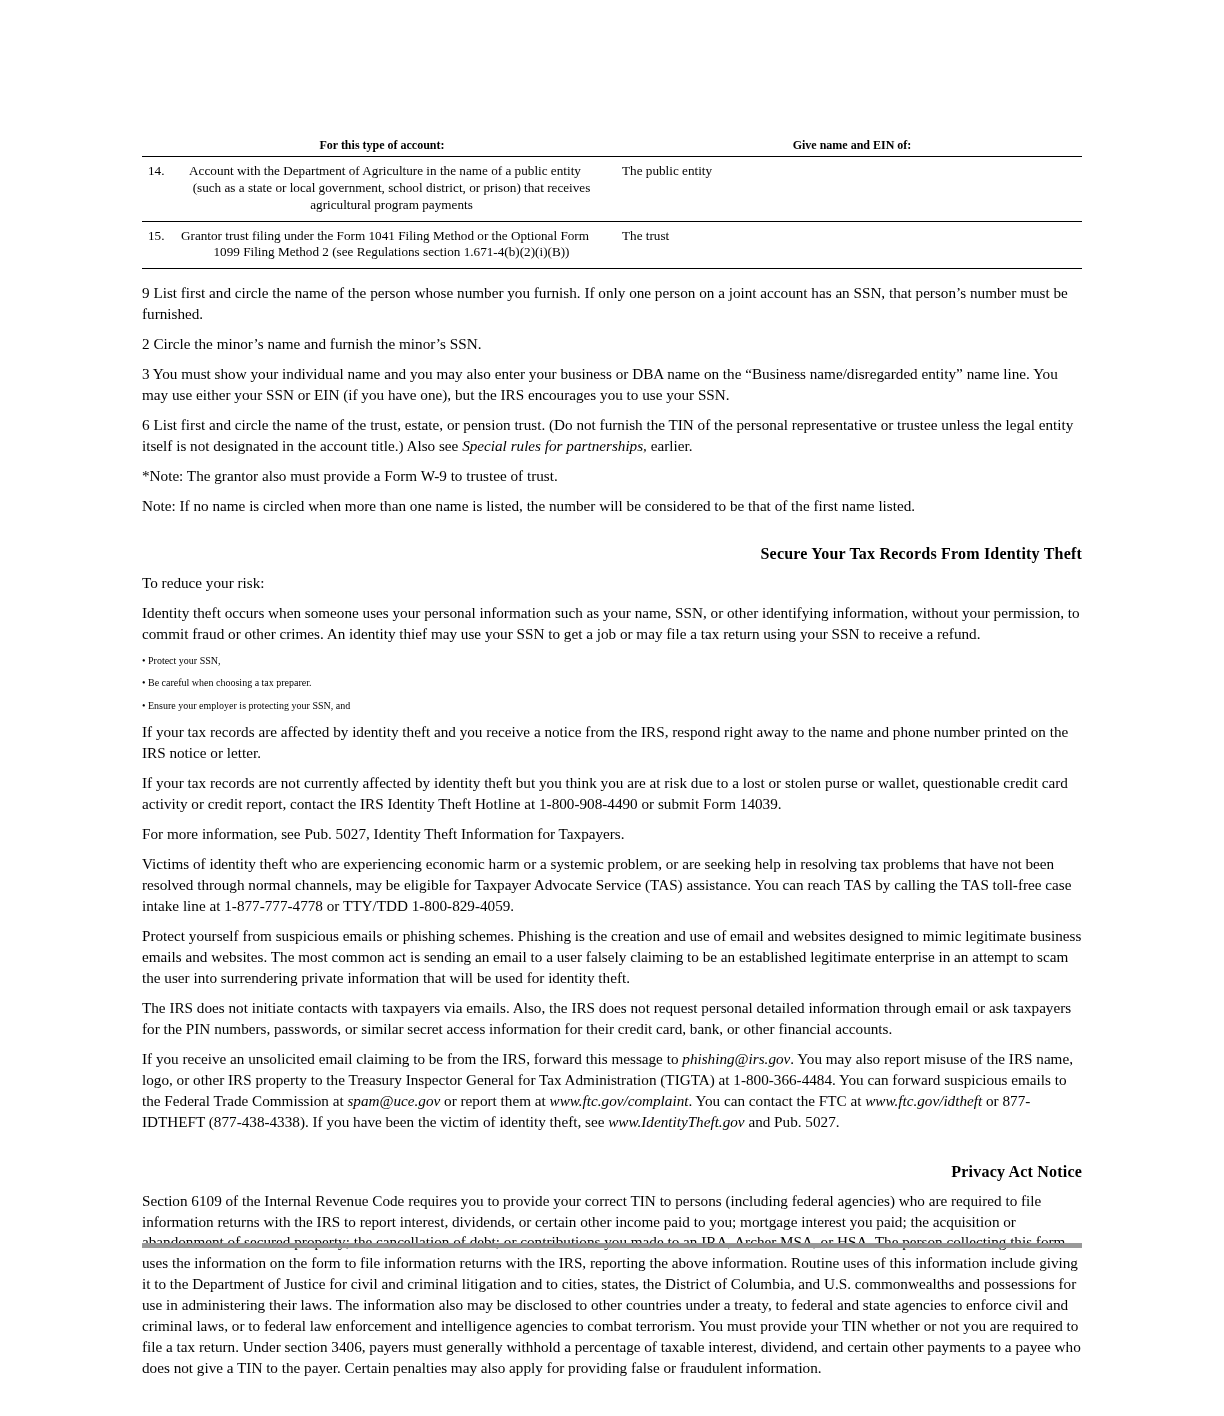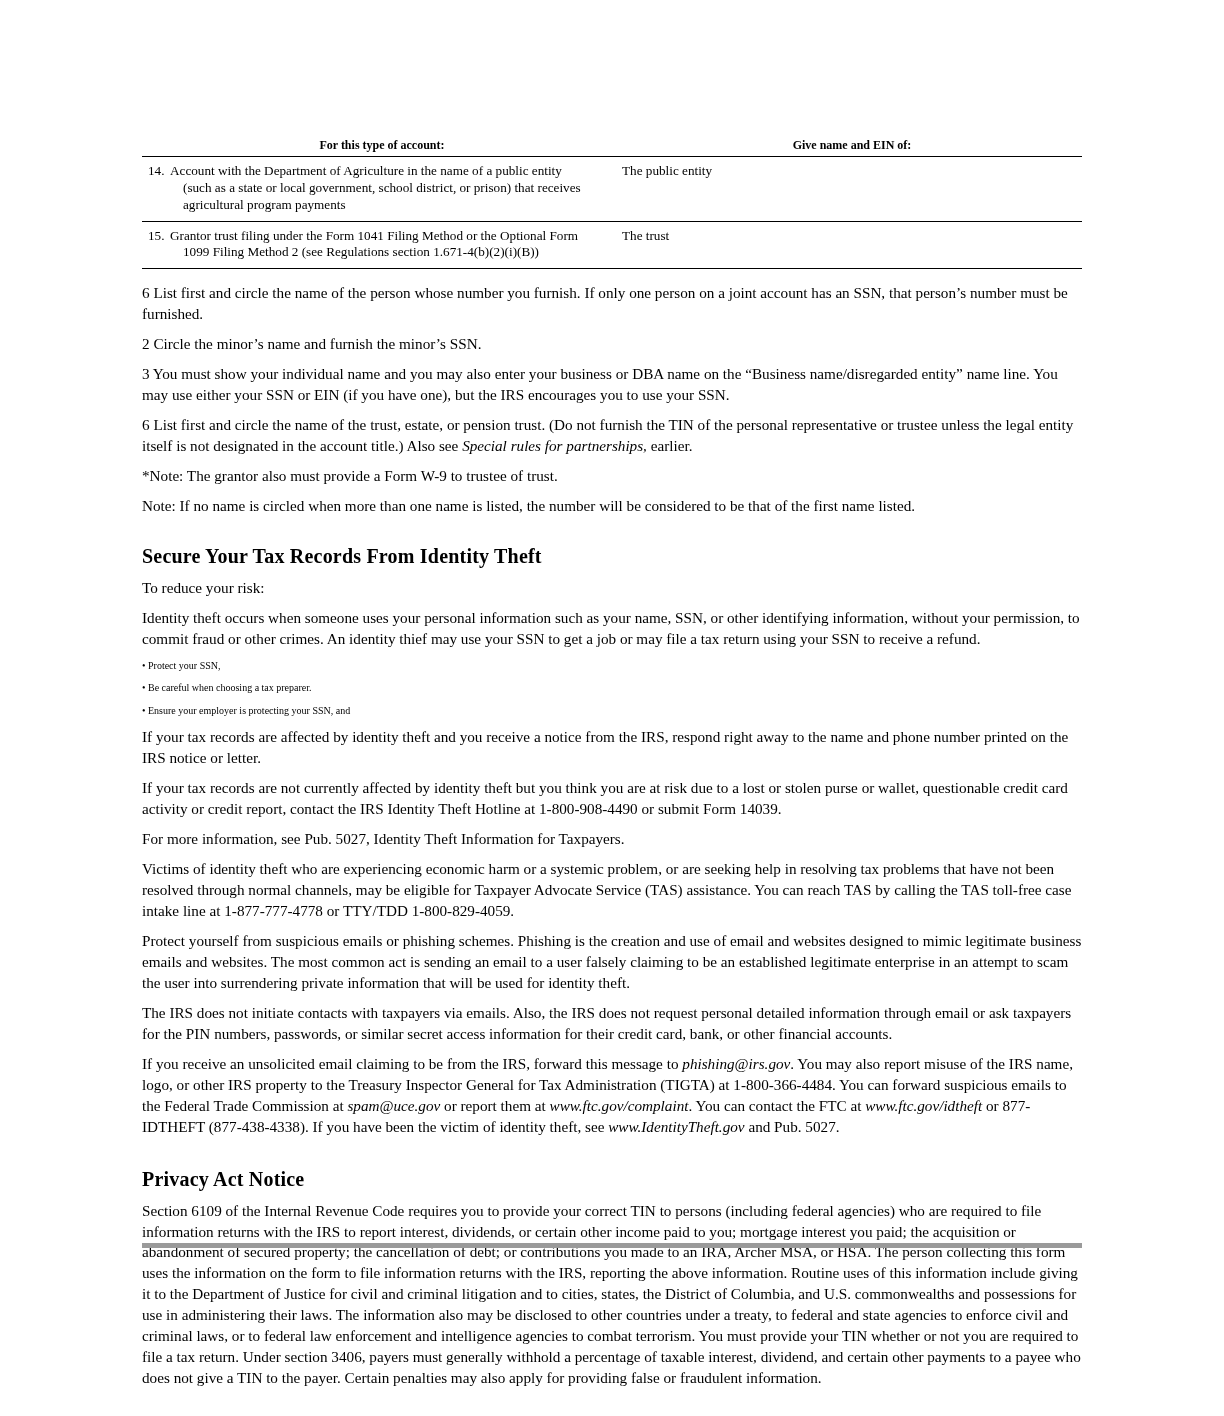--- a/index.html
+++ b/index.html
@@ -48,39 +48,41 @@
   .row-num {
     display: inline-block;
     width: 22px;
     padding-left: 6px;
     vertical-align: top;
   }
   .row-body {
     display: inline-block;
     width: 430px;
     vertical-align: top;
+    text-align: center;
   }
   .row-body .ind { display: block; padding-left: 13px; }
   .give { padding-left: 14px; }
 
   
   p.para {
     margin: 9px 0 0 0;
     font-size: 15.2px;
     line-height: 1.38;
     text-align: left;
   }
   p.first { margin-top: 14px; }
   p.bullet { margin: 9px 0 0 0; font-size: 10px; line-height: 1.38; }
 
   h2.head {
-    font-size: 20px;
+    font-size: 16px;
     font-weight: bold;
     margin: 28px 0 10px 0;
     letter-spacing: 0.2px;
+    text-align: right;
   }
   h2.privacy { margin-top: 30px; }
 
   b { font-weight: normal; }
   i { font-style: italic; }
 
   .footer-rule {
     position: absolute;
     left: 142px;
     top: 1243px;
@@ -106,21 +108,21 @@
         <td><span class="row-num">14.</span><span class="row-body"><span>Account with the Department of Agriculture in the name of a public entity</span><span class="ind">(such as a state or local government, school district, or prison) that receives</span><span class="ind">agricultural program payments</span></span></td>
         <td class="give">The public entity</td>
       </tr>
       <tr>
         <td><span class="row-num">15.</span><span class="row-body"><span>Grantor trust filing under the Form 1041 Filing Method or the Optional Form</span><span class="ind">1099 Filing Method 2 (see Regulations section 1.671-4(b)(2)(i)(B))</span></span></td>
         <td class="give">The trust</td>
       </tr>
     </tbody>
   </table>
 
-  <p class="para first">6 List first and circle the name of the person whose number you furnish. If only one person on a joint account has an SSN, that person’s number must be furnished.</p>
+  <p class="para first">9 List first and circle the name of the person whose number you furnish. If only one person on a joint account has an SSN, that person’s number must be furnished.</p>
   <p class="para">2 Circle the minor’s name and furnish the minor’s SSN.</p>
   <p class="para">3 You must show your individual name and you may also enter your business or DBA name on the “Business name/disregarded entity” name line. You may use either your SSN or EIN (if you have one), but the IRS encourages you to use your SSN.</p>
   <p class="para"><span>6 List first and circle the name of the trust, estate, or pension trust. (Do not furnish the TIN of the personal representative or trustee unless the legal entity itself is not designated in the account title.) Also see </span><i>Special rules for partnerships,</i><span> earlier.</span></p>
   <p class="para"><b>*Note:</b><span> The grantor also must provide a Form W-9 to trustee of trust.</span></p>
   <p class="para"><b>Note:</b><span> If no name is circled when more than one name is listed, the number will be considered to be that of the first name listed.</span></p>
 
   <h2 class="head">Secure Your Tax Records From Identity Theft</h2>
   <p class="para">To reduce your risk:</p>
   <p class="para">Identity theft occurs when someone uses your personal information such as your name, SSN, or other identifying information, without your permission, to commit fraud or other crimes. An identity thief may use your SSN to get a job or may file a tax return using your SSN to receive a refund.</p>
   <p class="bullet">• Protect your SSN,</p>

